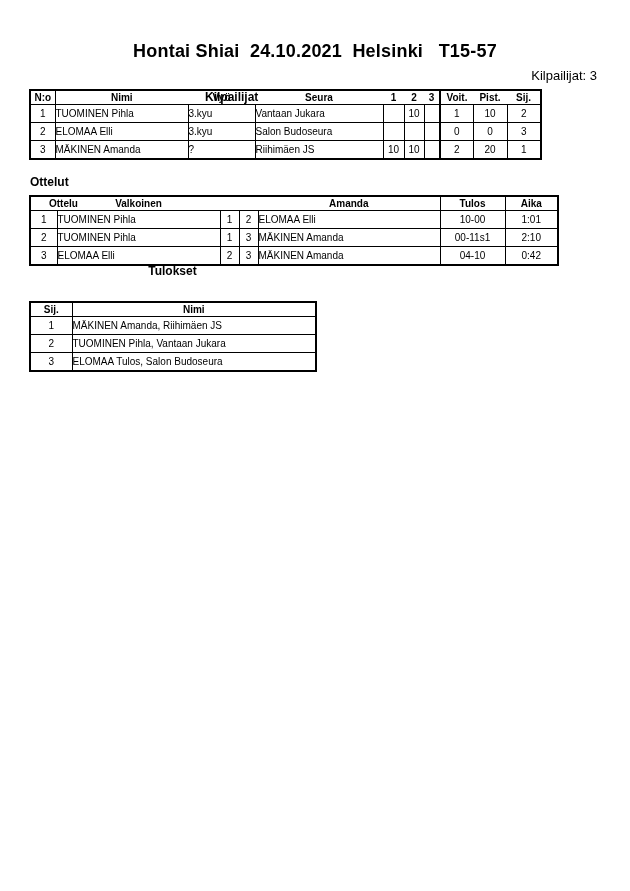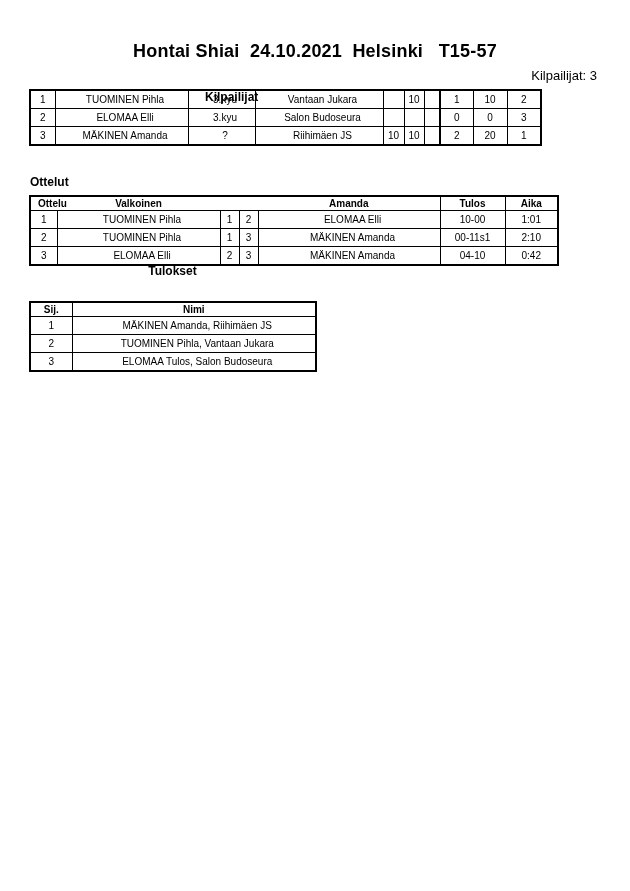--- a/index.html
+++ b/index.html
@@ -39,25 +39,25 @@
     height:13px;line-height:13px;
     padding:0;white-space:nowrap;overflow:visible;
     text-align:center;
   }
   td{
     border:1px solid #000;
     height:17px;line-height:17px;
     padding:0;white-space:nowrap;overflow:hidden;
     text-align:center;
   }
-  td.txt{text-align:center;padding-left:7px;}
+  td.txt{text-align:left;padding-left:0;}
   th.brd-r{border-right:1px solid #000;}
   th.brd-l{border-left:1px solid #000;}
   th.thick-l,td.thick-l{border-left:2px solid #000;}
-  th.alnL{text-align:left;padding-left:7px;}
+  th.alnL{text-align:left;padding-left:18px;}
 </style>
 </head>
 <body>
 
 <div class="page-title">Hontai Shiai  24.10.2021  Helsinki   T15-57</div>
 <div class="sec-title sec-kilpailijat">Kilpailijat</div>
 <div class="count-label">Kilpailijat: 3</div>
 
 <table class="t1">
   <colgroup>
@@ -66,20 +66,32 @@
       <col style="width:67px">
       <col style="width:128px">
     <col style="width:21px">
       <col style="width:20px">
       <col style="width:16px">
     <col style="width:33px">
       <col style="width:34px">
       <col style="width:34px">
   </colgroup>
   <tbody>
+      <tr>
+    <th class="brd-r">N:o</th>
+    <th>Nimi</th>
+    <th>Vyö</th>
+    <th>Seura</th>
+    <th>1</th>
+    <th>2</th>
+    <th>3</th>
+    <th class="thick-l">Voit.</th>
+    <th>Pist.</th>
+    <th>Sij.</th>
+  </tr>
   <tr>
     <td>1</td>
     <td class="txt">TUOMINEN Pihla</td>
     <td class="txt">3.kyu</td>
     <td class="txt">Vantaan Jukara</td>
     <td></td>
     <td>10</td>
     <td></td>
     <td class="thick-l">1</td>
     <td>10</td>

